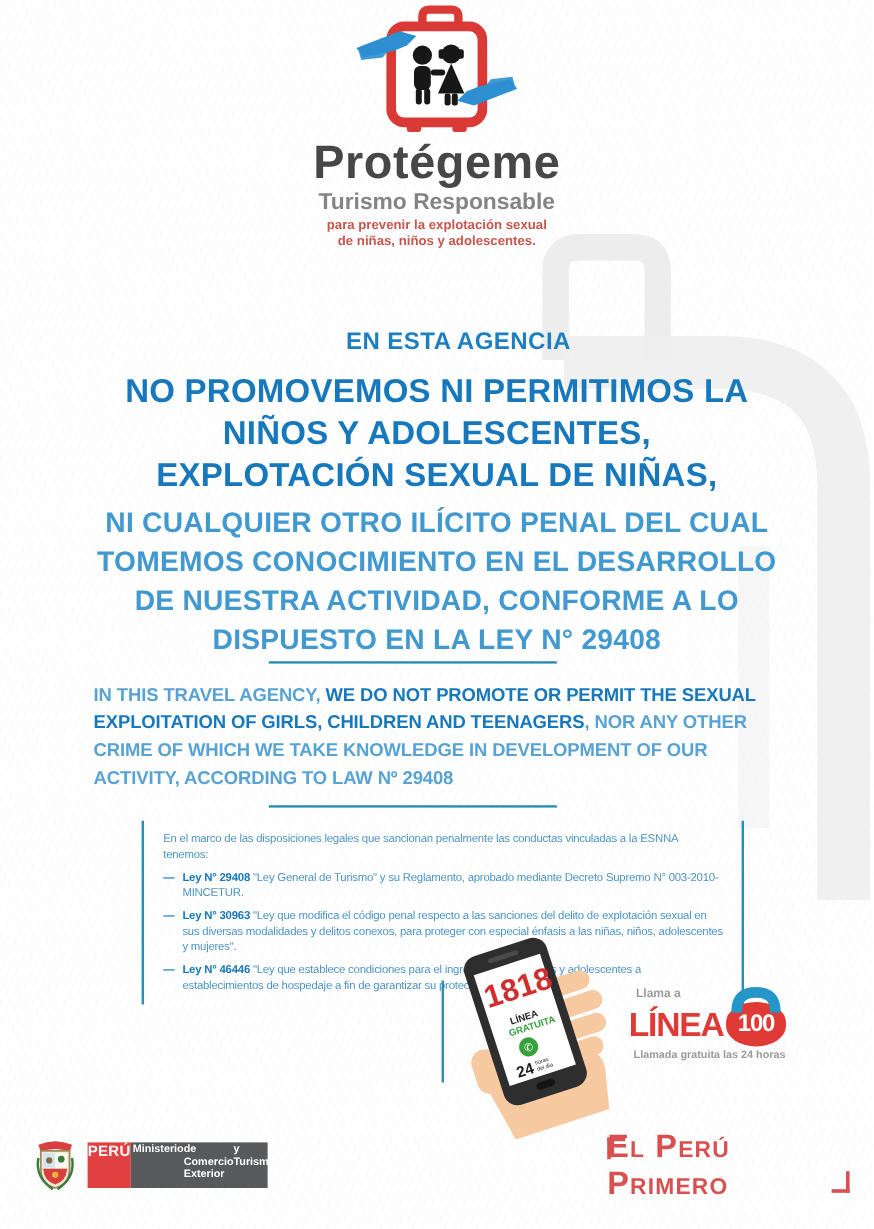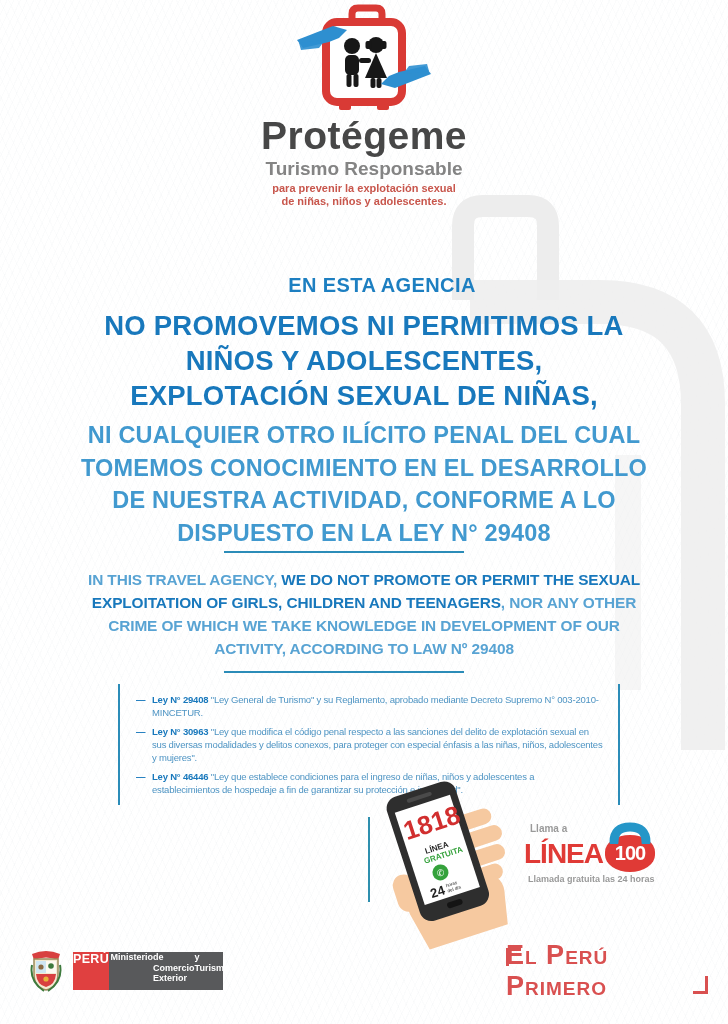--- a/index.html
+++ b/index.html
@@ -25,21 +25,21 @@
   .h-intro{font-size:20px;font-weight:700;color:#1d7fc1;letter-spacing:.4px;margin-bottom:11px;padding-left:36px;}
   .h-bold div{font-size:27.5px;line-height:35px;font-weight:800;color:#1878bc;letter-spacing:.2px;}
   .h-sub{margin-top:6px;}
   .h-sub div{font-size:23.5px;line-height:32.5px;font-weight:700;color:#4199cf;letter-spacing:.2px;}
 
   .divider{position:absolute;left:224px;width:240px;height:2px;background:#2b8cb8;z-index:1;}
   .divider1{top:551px;}
   .divider2{top:671px;}
 
   
-  .english{left:78px;top:568px;width:572px;text-align:center;
+  .english{left:78px;top:568px;width:572px;
     font-size:15.4px;line-height:23px;font-weight:600;color:#58a3d3;letter-spacing:-0.1px;}
   .english b{color:#1878bc;font-weight:800;}
 
   
   .legal-box{left:118px;top:684px;width:502px;box-sizing:border-box;
     border-left:2px solid #2b8cb8;border-right:2px solid #2b8cb8;
     padding:9px 14px 9px 16px;color:#4e94c3;font-size:9.5px;line-height:13px;letter-spacing:-0.2px;}
   .legal-intro{margin-bottom:6px;}
   .law-item{display:flex;margin-bottom:6px;}
   .law-item:last-child{margin-bottom:0;}
@@ -150,20 +150,21 @@
     </div>
   </div>
 
   <div class="divider divider1"></div>
 
   <div class="layer english"><span>IN THIS TRAVEL AGENCY, </span><b>WE DO NOT PROMOTE OR PERMIT THE SEXUAL EXPLOITATION OF GIRLS, CHILDREN AND TEENAGERS</b><span>, NOR ANY OTHER CRIME OF WHICH WE TAKE KNOWLEDGE IN DEVELOPMENT OF OUR ACTIVITY, ACCORDING TO LAW Nº 29408</span></div>
 
   <div class="divider divider2"></div>
 
   <div class="layer legal-box">
+    <div class="legal-intro">En el marco de las disposiciones legales que sancionan penalmente las conductas vinculadas a la ESNNA tenemos:</div>
     <div class="law-item">
       <span class="law-dash">—</span>
       <span class="law-text"><span class="law-name">Ley N° 29408</span><span> "Ley General de Turismo" y su Reglamento, aprobado mediante Decreto Supremo N° 003-2010-MINCETUR.</span></span>
     </div>
     <div class="law-item">
       <span class="law-dash">—</span>
       <span class="law-text"><span class="law-name">Ley N° 30963</span><span> "Ley que modifica el código penal respecto a las sanciones del delito de explotación sexual en sus diversas modalidades y delitos conexos, para proteger con especial énfasis a las niñas, niños, adolescentes y mujeres".</span></span>
     </div>
     <div class="law-item">
       <span class="law-dash">—</span>

